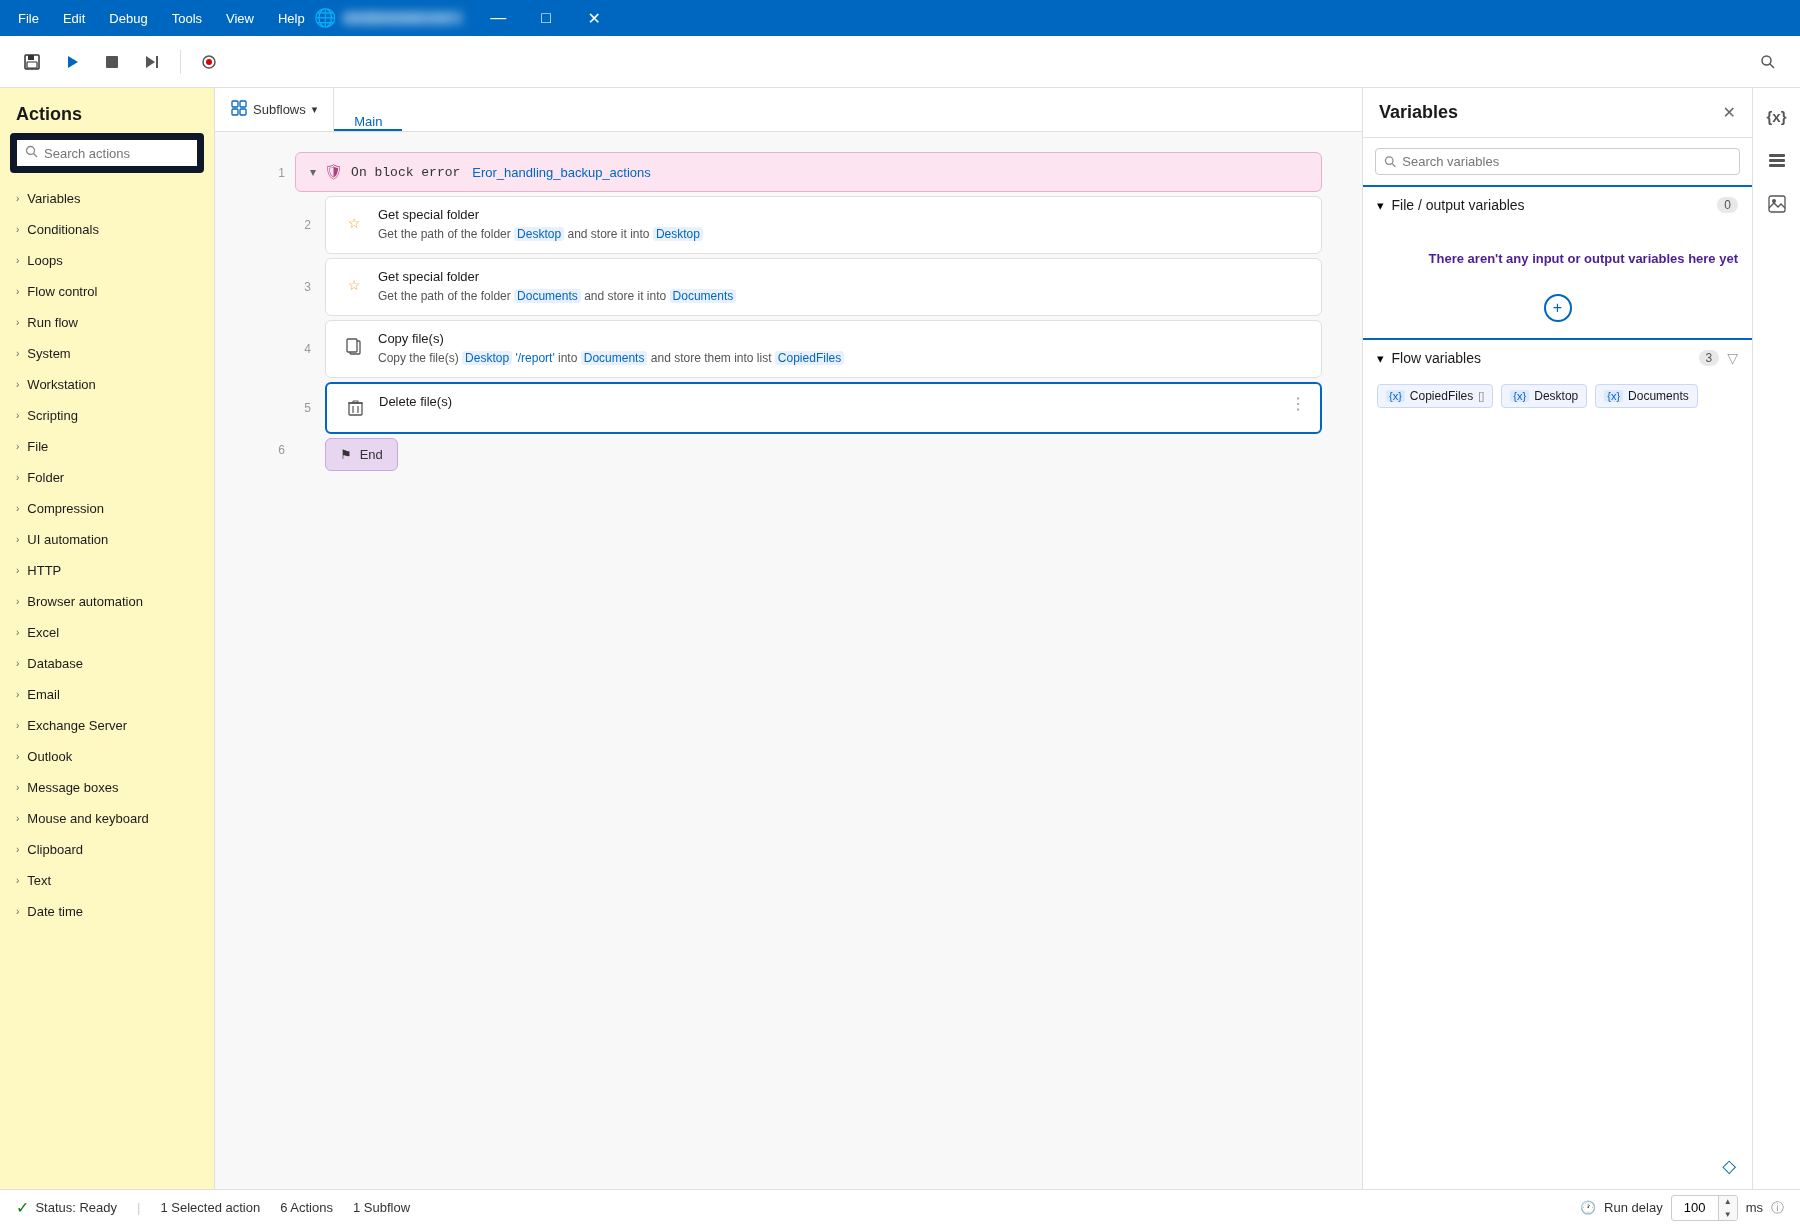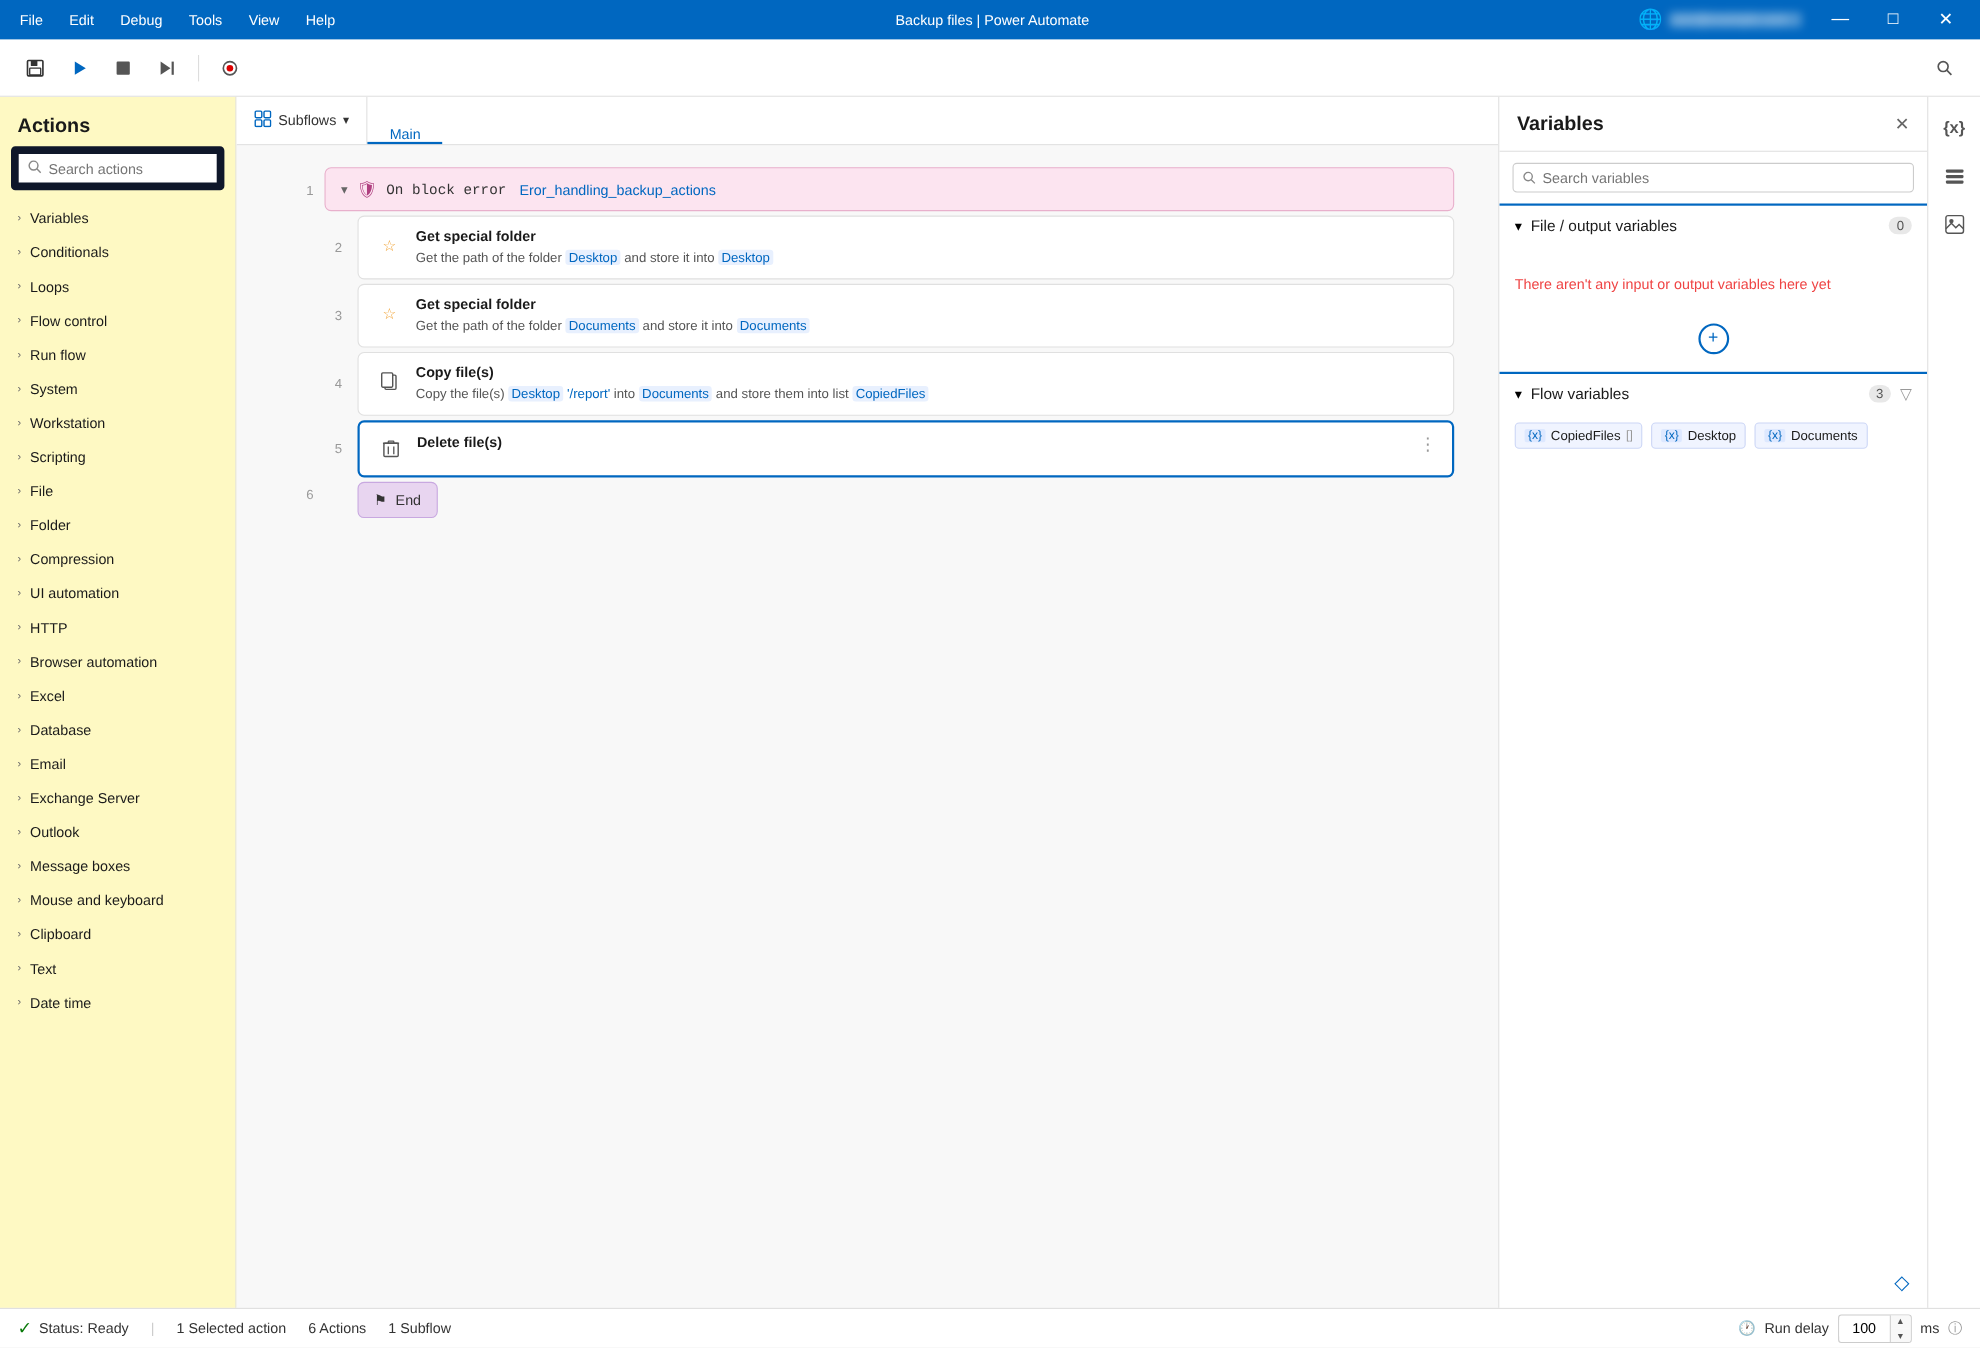--- a/index.html
+++ b/index.html
@@ -211,21 +211,21 @@
       width: 24px;
       text-align: right;
     }
     .step-icon {
       width: 28px; height: 28px;
       display: flex; align-items: center; justify-content: center;
       flex-shrink: 0; color: #666; font-size: 14px; margin-top: 2px;
     }
     .star-icon { color: #f0a030; }
     .step-content { flex: 1; }
-    .step-title { font-size: 13px; font-weight: 700; color: #1a1a1a; margin-bottom: 3px; }
+    .step-title { font-size: 13px; font-weight: 400; color: #1a1a1a; margin-bottom: 3px; }
     .step-desc { font-size: 12px; color: #555; line-height: 1.5; }
     .step-desc .var-link { color: #0067c0; background: #e8f0fe; border-radius: 3px; padding: 0 3px; cursor: pointer; }
     .step-desc .str-link { color: #0067c0; cursor: pointer; }
     .step-more { color: #999; cursor: pointer; font-size: 16px; margin-left: auto; }
     .step-trash { color: #999; font-size: 14px; margin-left: auto; margin-top: 2px; }
 
     .flow-end {
       background: #e8d5f0;
       border: 1px solid #c8a8e0;
       border-radius: 6px;
@@ -280,21 +280,21 @@
     }
     .var-section-title { font-size: 14px; font-weight: 500; color: #1a1a1a; flex: 1; }
     .var-count {
       background: #e8e8e8;
       border-radius: 10px;
       padding: 1px 7px;
       font-size: 12px;
       color: #555;
     }
     .var-section-content { padding: 8px 14px 16px; }
-    .var-empty-text { color: #ef4444; font-size: 13px; text-align: left; padding: 20px 0; }
+    .var-empty-text { color: #4c1d95; font-size: 13px; text-align: right; padding: 20px 0; font-weight: bold; }
     .var-add-btn {
       display: flex; align-items: center; justify-content: center;
       width: 28px; height: 28px; border-radius: 50%;
       border: 2px solid #0067c0; color: #0067c0; cursor: pointer; font-size: 16px;
       margin: 8px auto 0;
     }
 
     .flow-vars-section {
       border-top: 2px solid #0067c0;
     }
@@ -381,21 +381,20 @@
 
 <div class="titlebar">
   <div class="titlebar-menus">
     <div class="titlebar-menu">File</div>
     <div class="titlebar-menu">Edit</div>
     <div class="titlebar-menu">Debug</div>
     <div class="titlebar-menu">Tools</div>
     <div class="titlebar-menu">View</div>
     <div class="titlebar-menu">Help</div>
   </div>
-  <div class="titlebar-title">Backup files | Power Automate</div>
   <div class="titlebar-user">
     <span style="font-size:18px;">🌐</span>
     <span class="user-blurred">user@example.com</span>
   </div>
   <div class="titlebar-controls">
     <div class="titlebar-control">—</div>
     <div class="titlebar-control">□</div>
     <div class="titlebar-control close">✕</div>
   </div>
 </div>

